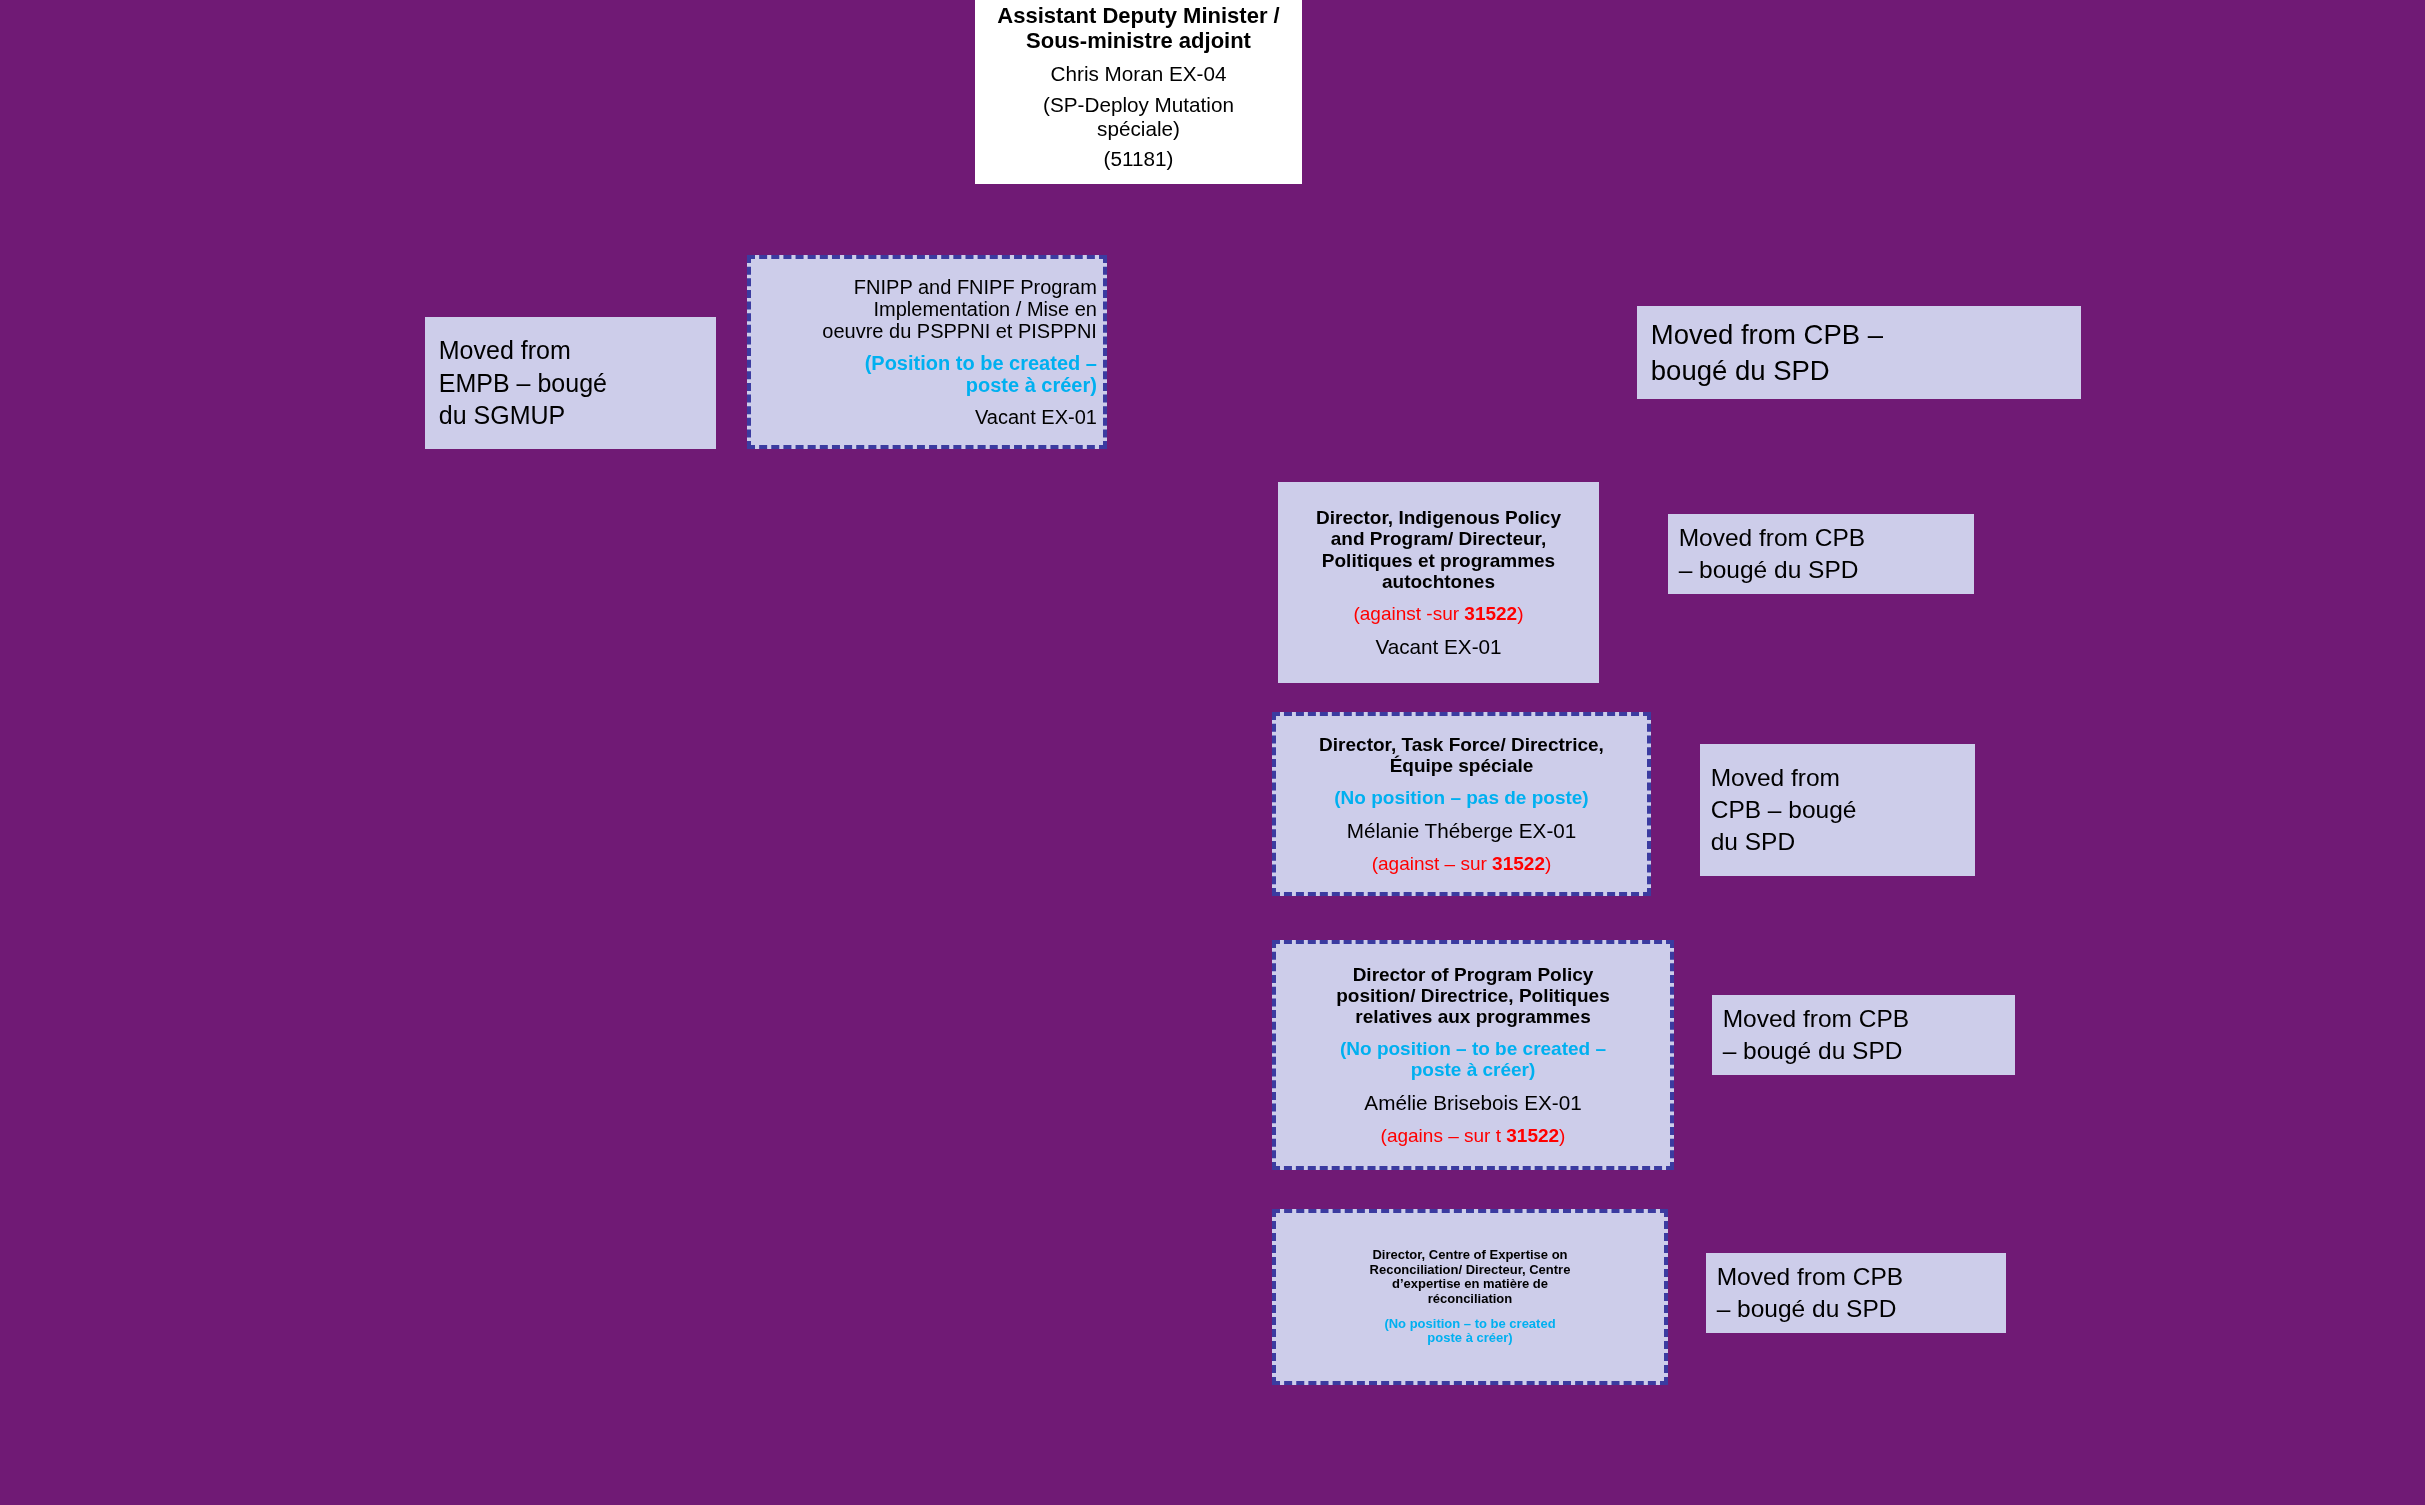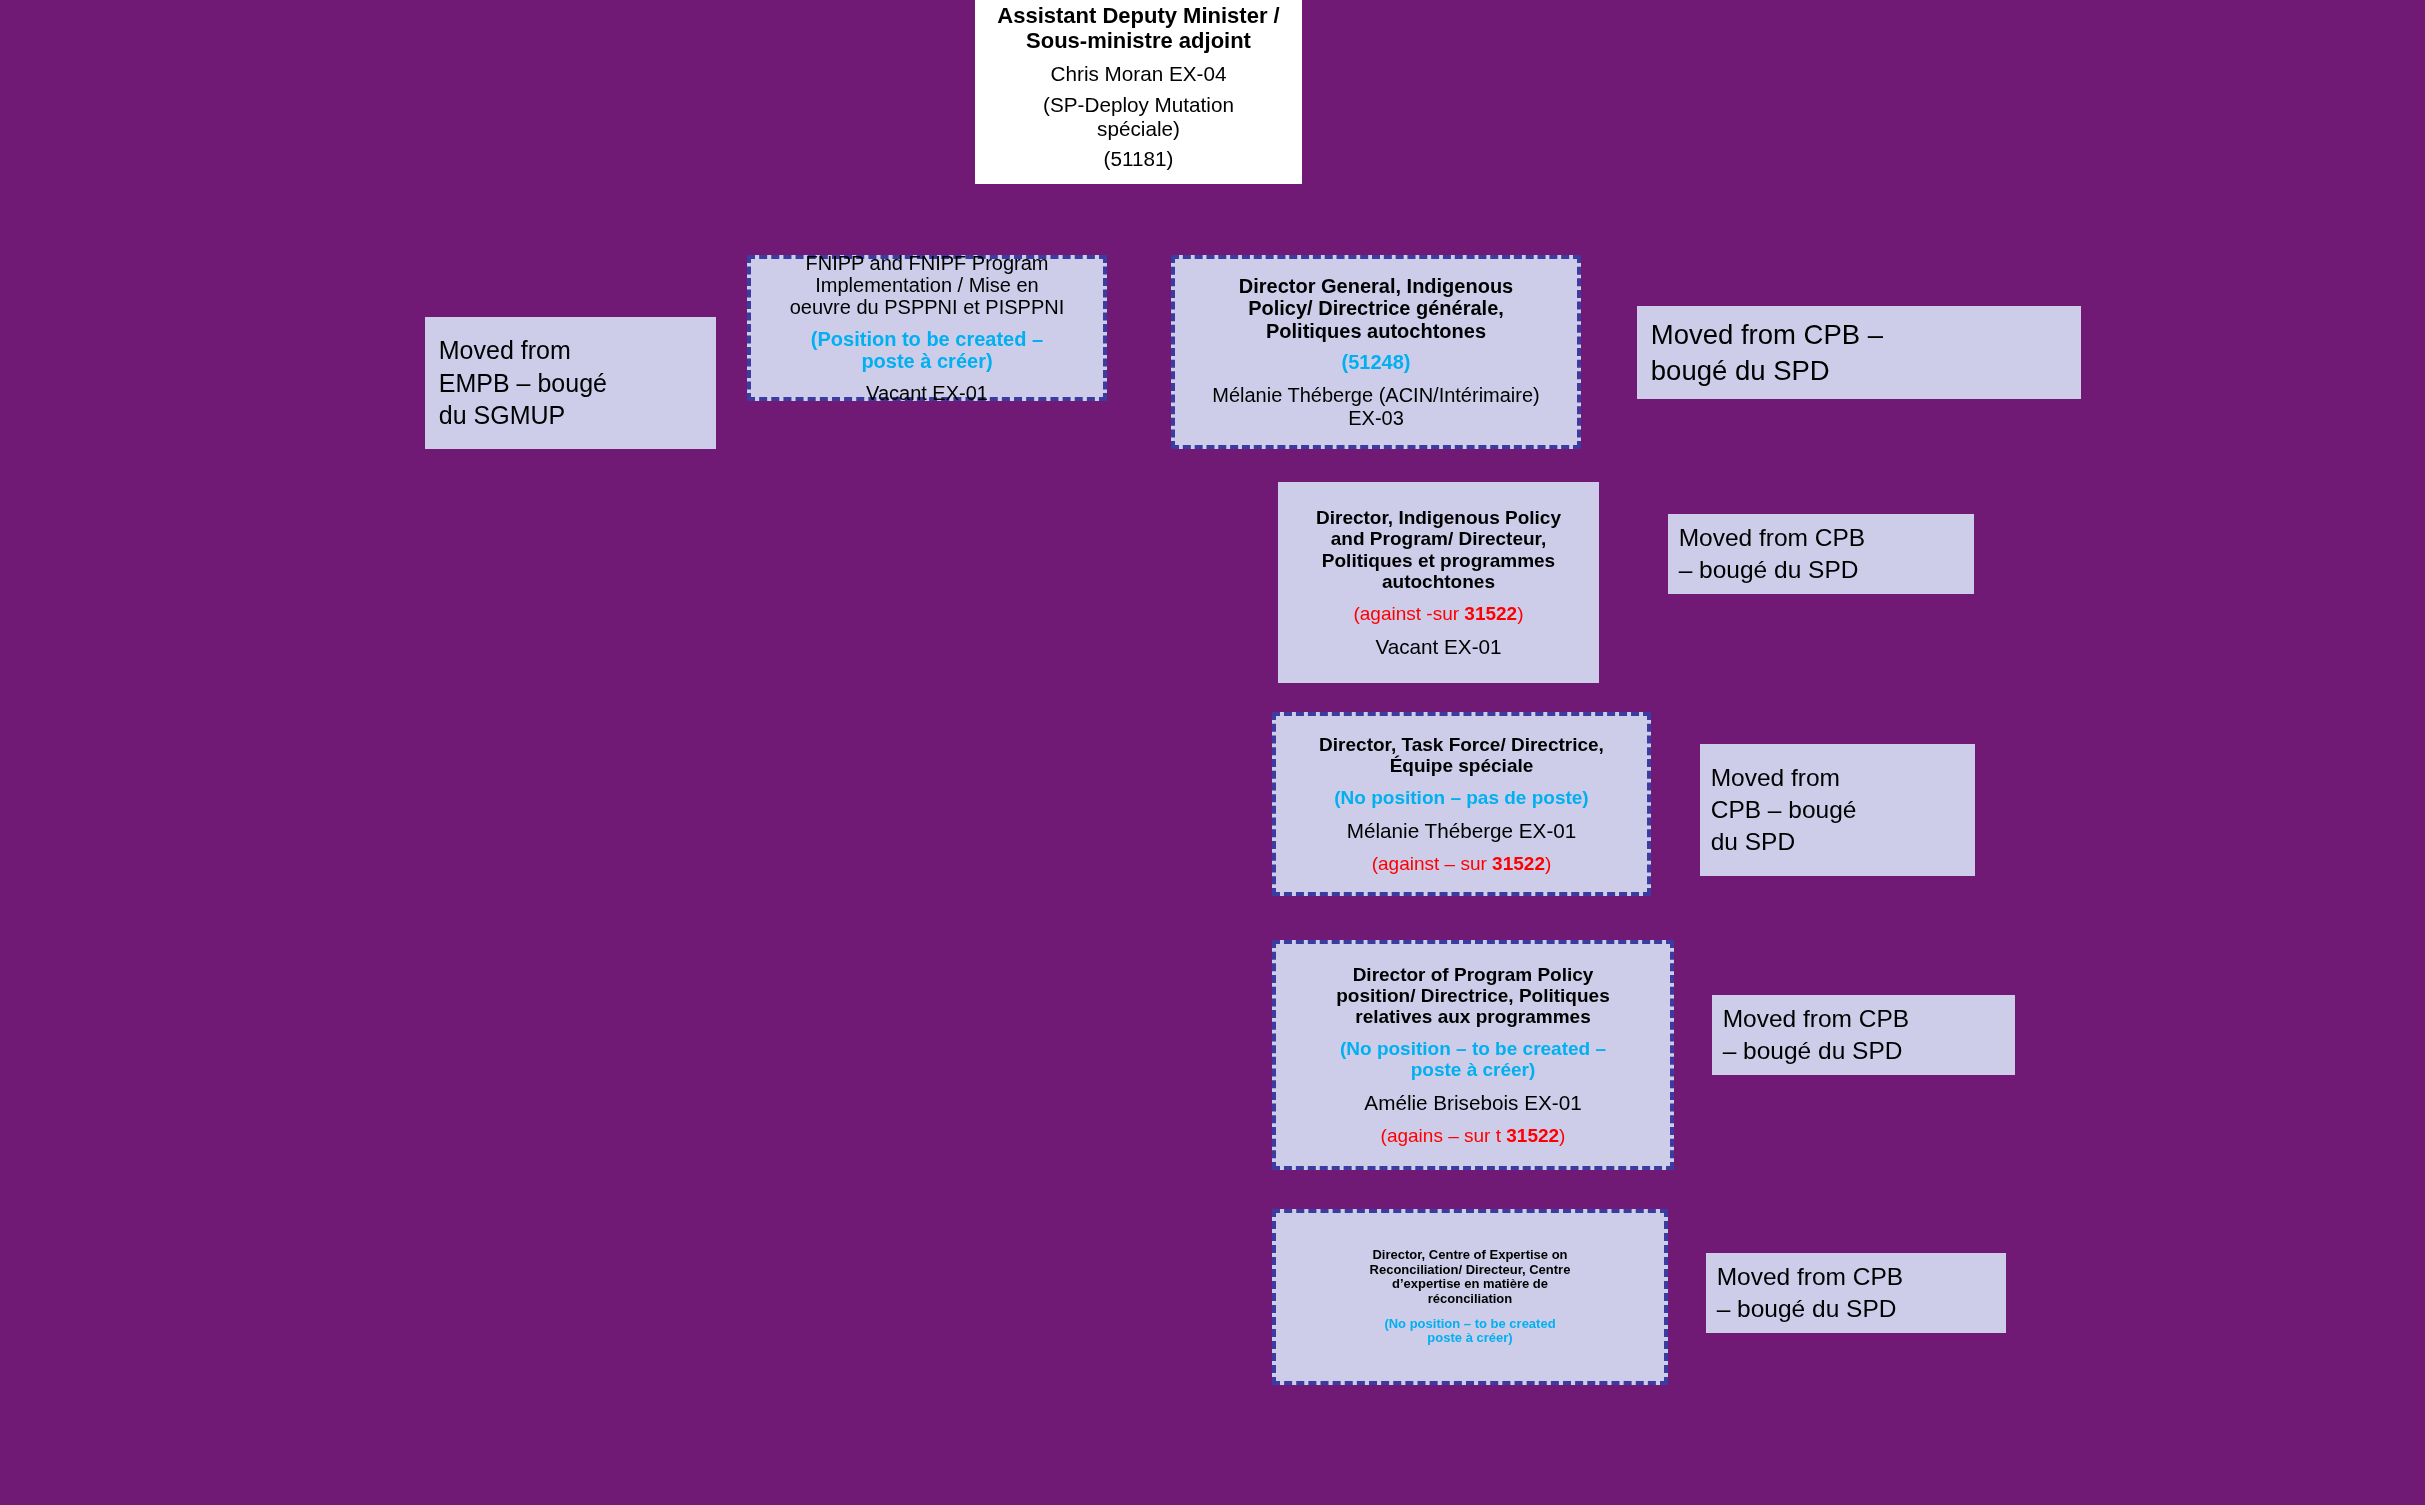--- a/index.html
+++ b/index.html
@@ -62,37 +62,29 @@
 
   <div class="node white" style="left:975px;top:-9.2px;width:327px;height:193px;font-size:20.7px;padding:3.1px 4.6px;">
     <span class="line ttl" style="font-size:22px;">Assistant Deputy Minister /</span>
     <span class="line ttl" style="font-size:22px;margin-bottom:9.2px;">Sous-ministre adjoint</span>
     <span class="line rgl" style="margin-bottom:7.7px;">Chris Moran EX-04</span>
     <span class="line rgl">(SP-Deploy Mutation</span>
     <span class="line rgl" style="margin-bottom:7.7px;">spéciale)</span>
     <span class="line rgl">(51181)</span>
   </div>
 
-  <div class="node dashed" style="left:747px;top:255px;width:360px;height:146px;font-size:20px;padding:6.1px 6.1px;">
+  <div class="node dashed" style="left:747px;top:255px;width:360px;height:194px;font-size:20px;padding:6.1px 6.1px;text-align:right;">
     <span class="line rgl">FNIPP and FNIPF Program</span>
     <span class="line rgl">Implementation / Mise en</span>
     <span class="line rgl" style="margin-bottom:9.2px;">oeuvre du PSPPNI et PISPPNI</span>
     <span class="line cyan">(Position to be created –</span>
     <span class="line cyan" style="margin-bottom:9.2px;">poste à créer)</span>
     <span class="line rgl">Vacant EX-01</span>
   </div>
 
-  <div class="node dashed" style="left:1171px;top:255px;width:410px;height:194px;font-size:20px;padding:6.1px 3.1px;">
-    <span class="line ttl">Director General, Indigenous</span>
-    <span class="line ttl">Policy/  Directrice générale,</span>
-    <span class="line ttl" style="margin-bottom:9.2px;">Politiques autochtones</span>
-    <span class="line cyan" style="margin-bottom:10.7px;">(51248)</span>
-    <span class="line rgl nowrap">Mélanie Théberge (ACIN/Intérimaire)</span>
-    <span class="line rgl">EX-03</span>
-  </div>
 
   <div class="node plain" style="left:1278px;top:482px;width:321px;height:201px;font-size:19px;padding:7.7px 4.6px;">
     <span class="line ttl">Director, Indigenous Policy</span>
     <span class="line ttl">and Program/ Directeur,</span>
     <span class="line ttl">Politiques et programmes</span>
     <span class="line ttl" style="margin-bottom:10.7px;">autochtones</span>
     <span class="line red" style="margin-bottom:10.7px;"><span>(against -sur </span><b>31522</b><span>)</span></span>
     <span class="line rgl" style="font-size:20.7px;">Vacant EX-01</span>
   </div>
 

